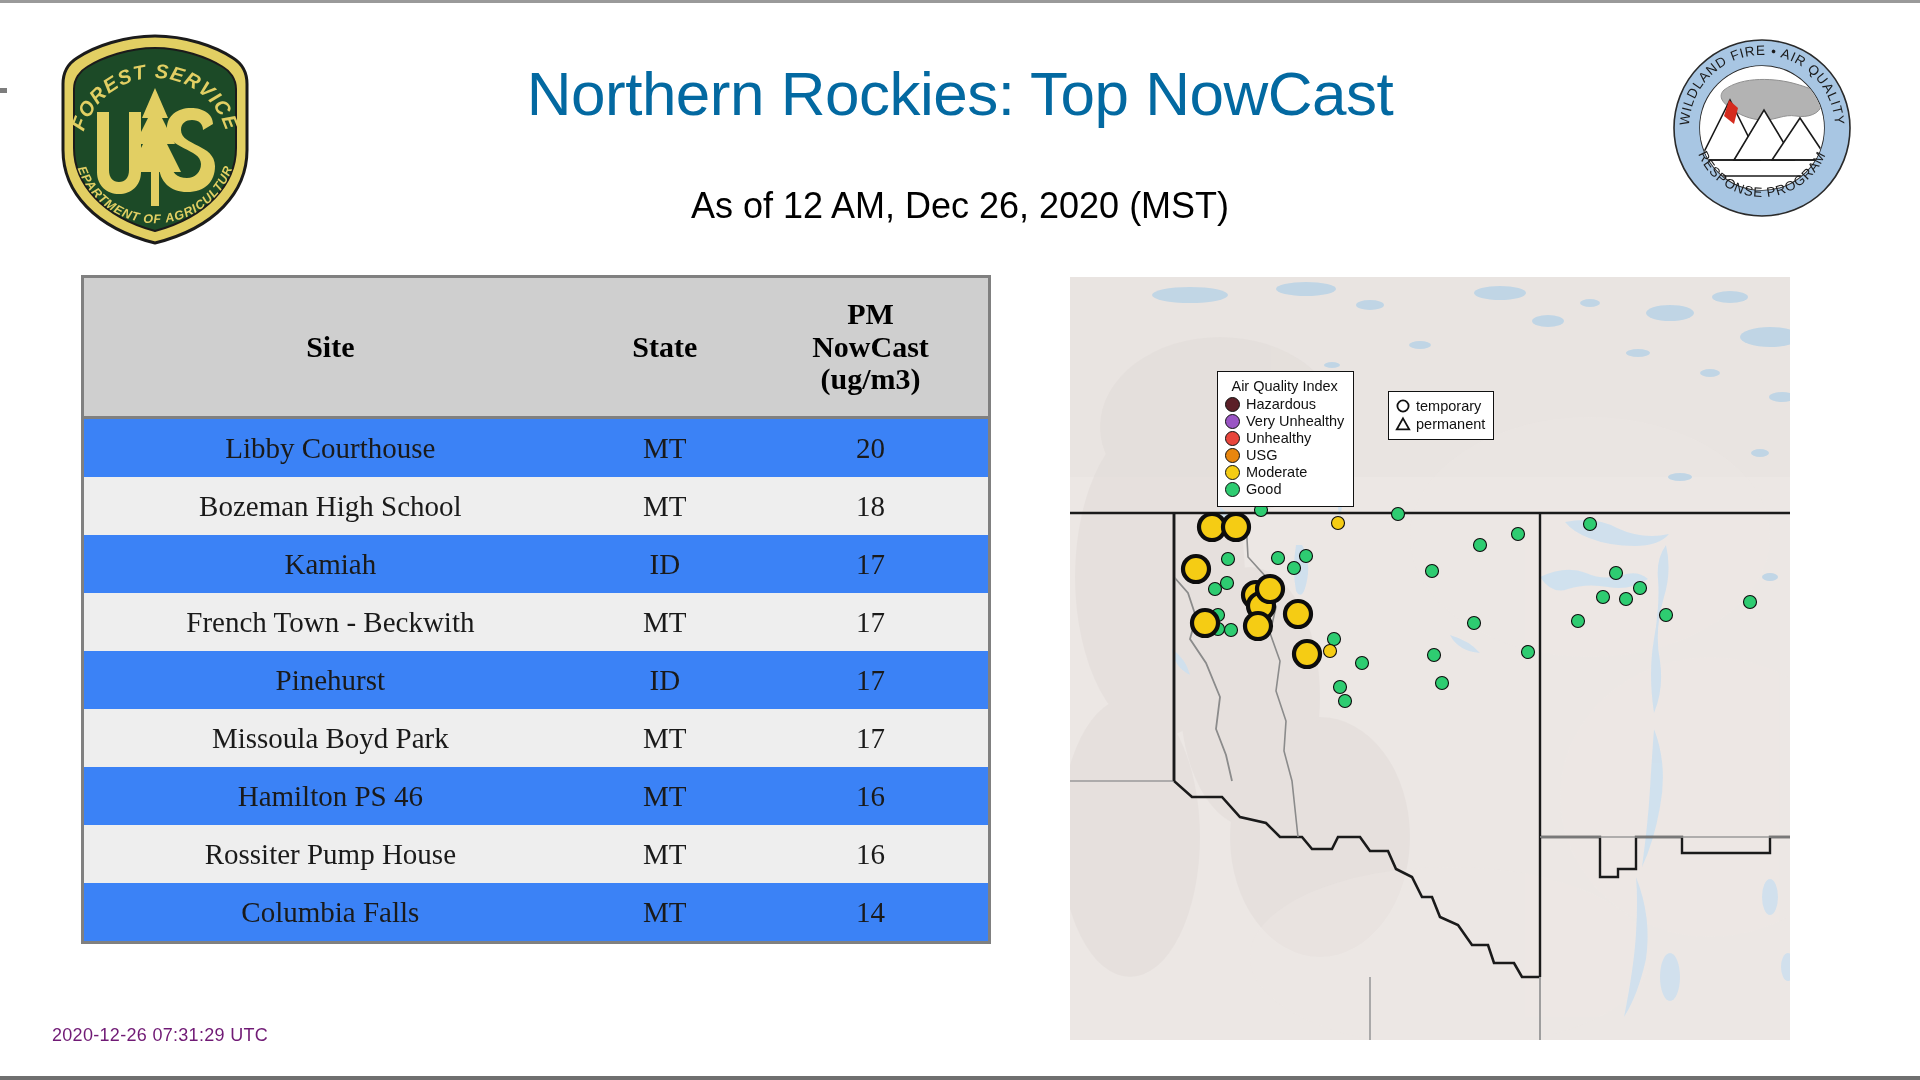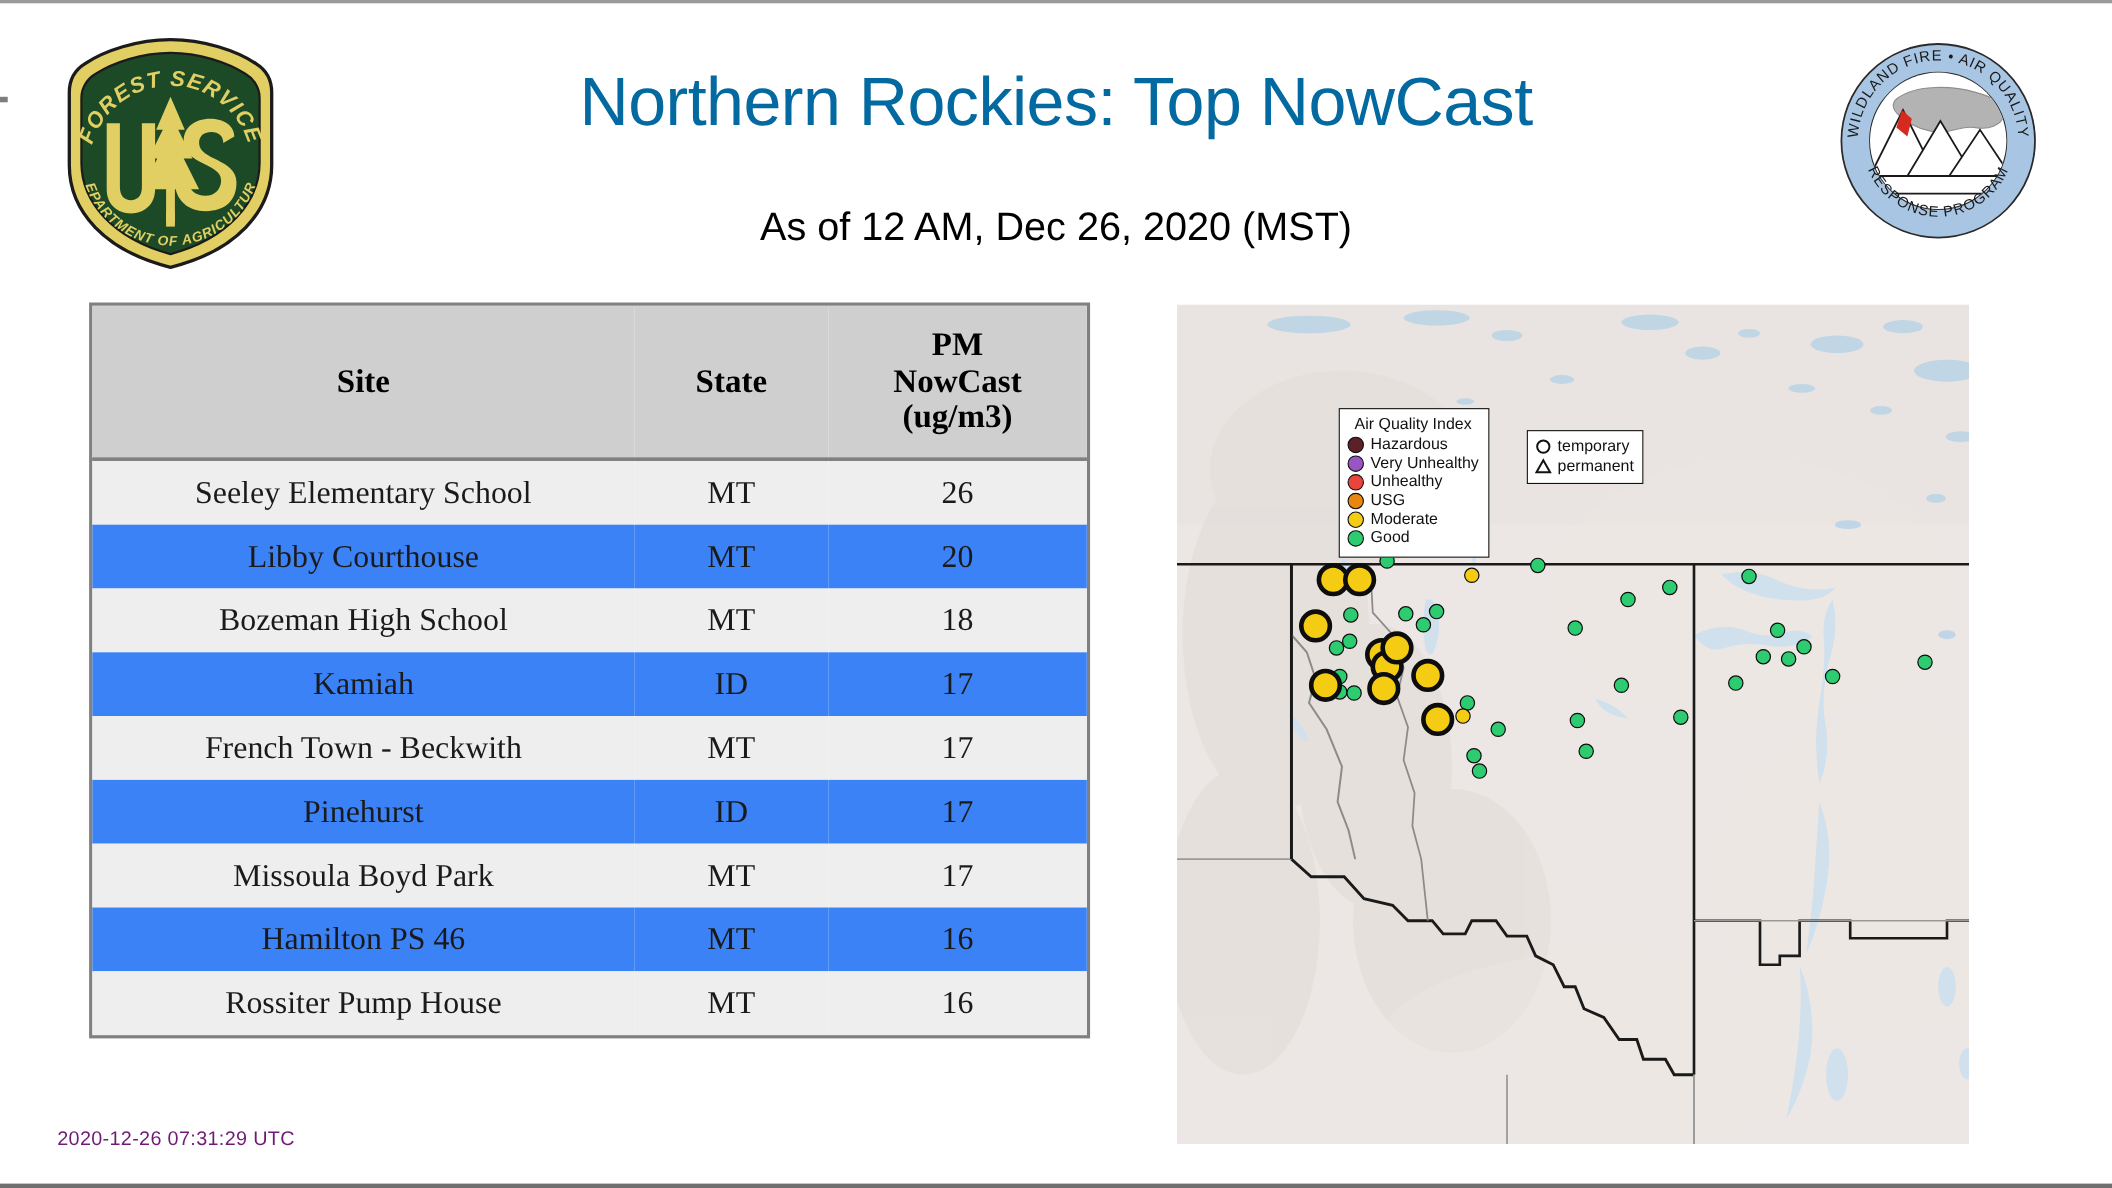--- a/index.html
+++ b/index.html
@@ -279,25 +279,20 @@
         <th class="col-site">Site</th>
         <th class="col-state">State</th>
         <th class="col-pm">
           <div>PM</div>
           <div>NowCast</div>
           <div>(ug/m3)</div>
         </th>
       </tr>
     </thead>
     <tbody id="table-body">
-        <tr class="odd">
-          <td>Seeley Elementary School</td>
-          <td>MT</td>
-          <td>26</td>
-        </tr>
         <tr class="even">
           <td>Libby Courthouse</td>
           <td>MT</td>
           <td>20</td>
         </tr>
         <tr class="odd">
           <td>Bozeman High School</td>
           <td>MT</td>
           <td>18</td>
         </tr>
@@ -323,20 +318,25 @@
         </tr>
         <tr class="even">
           <td>Hamilton PS 46</td>
           <td>MT</td>
           <td>16</td>
         </tr>
         <tr class="odd">
           <td>Rossiter Pump House</td>
           <td>MT</td>
           <td>16</td>
+        </tr>
+        <tr class="even">
+          <td>Columbia Falls</td>
+          <td>MT</td>
+          <td>14</td>
         </tr>
       </tbody>
   </table>
 </div>
 
 <div class="timestamp">2020-12-26 07:31:29 UTC</div>
 
 <div class="map-panel">
   <svg class="map-svg" viewBox="0 0 770 763">
 

